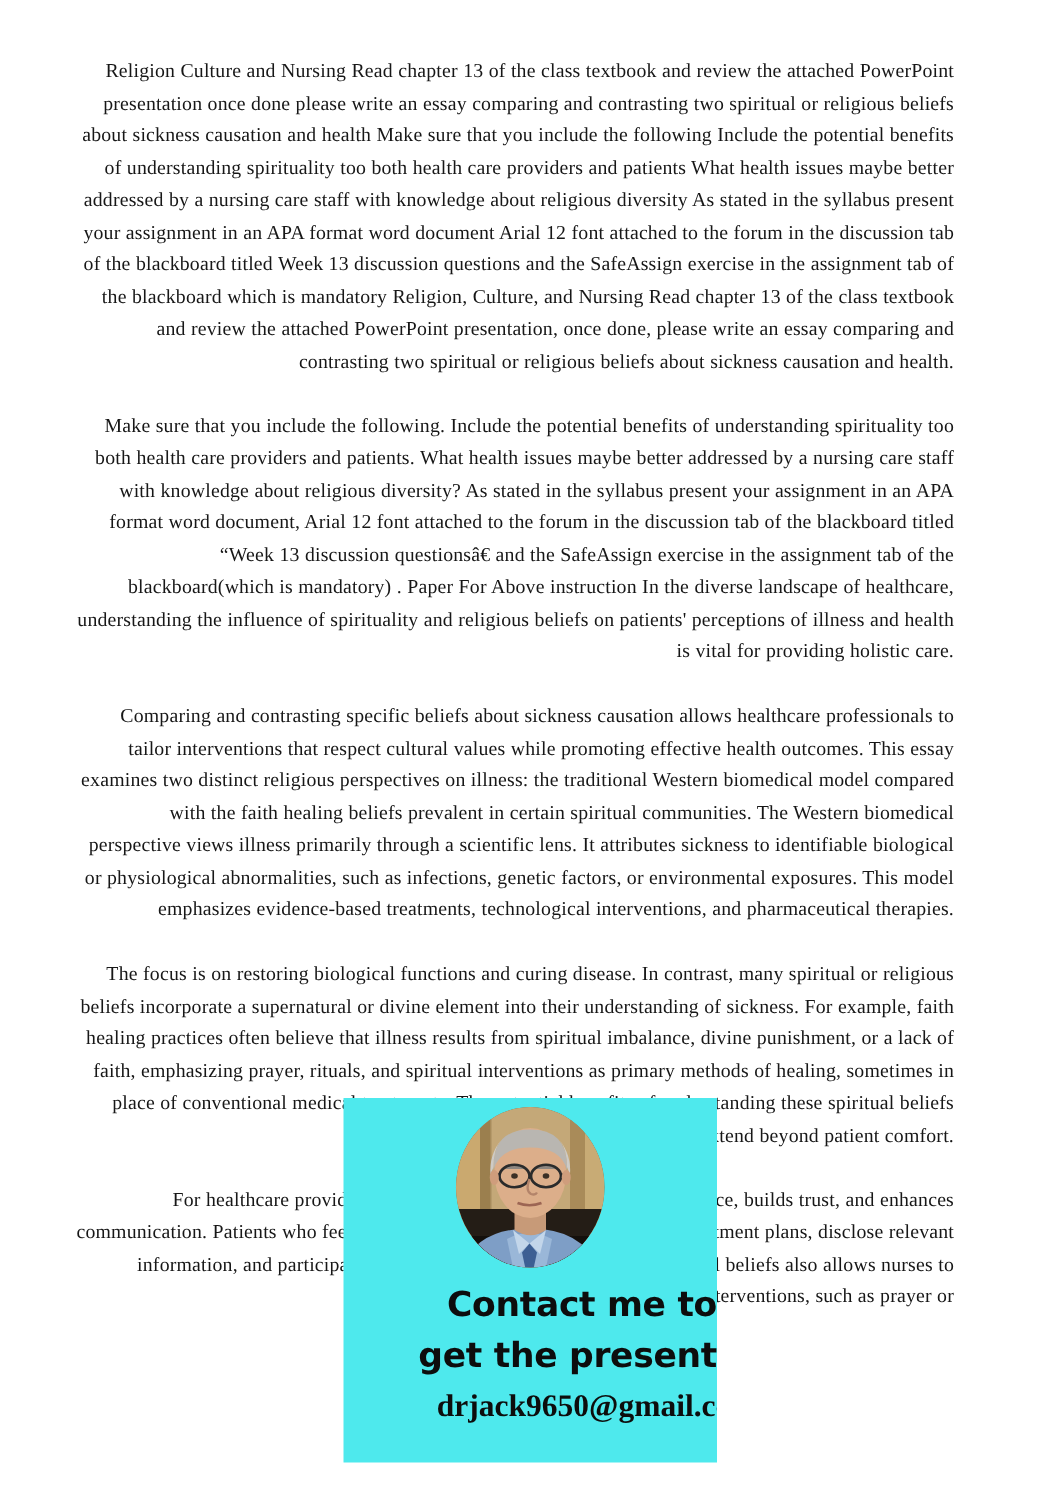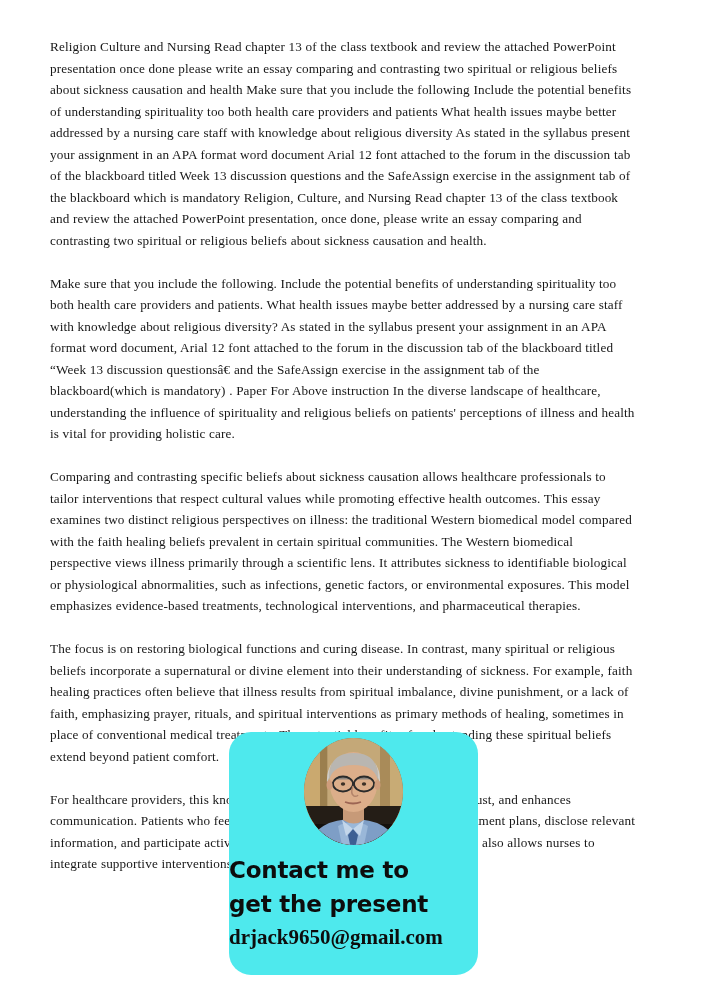--- a/index.html
+++ b/index.html
@@ -27,39 +27,38 @@
     position: absolute;
     left: 50px;
     top: 36px;
     width: 586px;
   }
 
   .para {
     margin: 0 0 21.5px 0;
     font-size: 13.2px;
     line-height: 21.5px;
-    text-align: left;
+    text-align: right;
     color: #171717;
     letter-spacing: 0.01em;
     word-spacing: 0.01em;
   }
   .para:last-child { margin-bottom: 0; }
 
   
   #contact-overlay {
     position: absolute;
     left: 229px;
     top: 732px;
     width: 249px;
     height: 243px;
     background: #4ee9ed;
     z-index: 20;
-    text-align: left;
+    text-align: right;
     overflow: hidden;
-    border-radius: 22px;
   }
 
   #avatar {
     position: absolute;
     left: 75px;
     top: 6px;
     width: 99px;
     height: 107px;
     border-radius: 50%;
     overflow: hidden;

